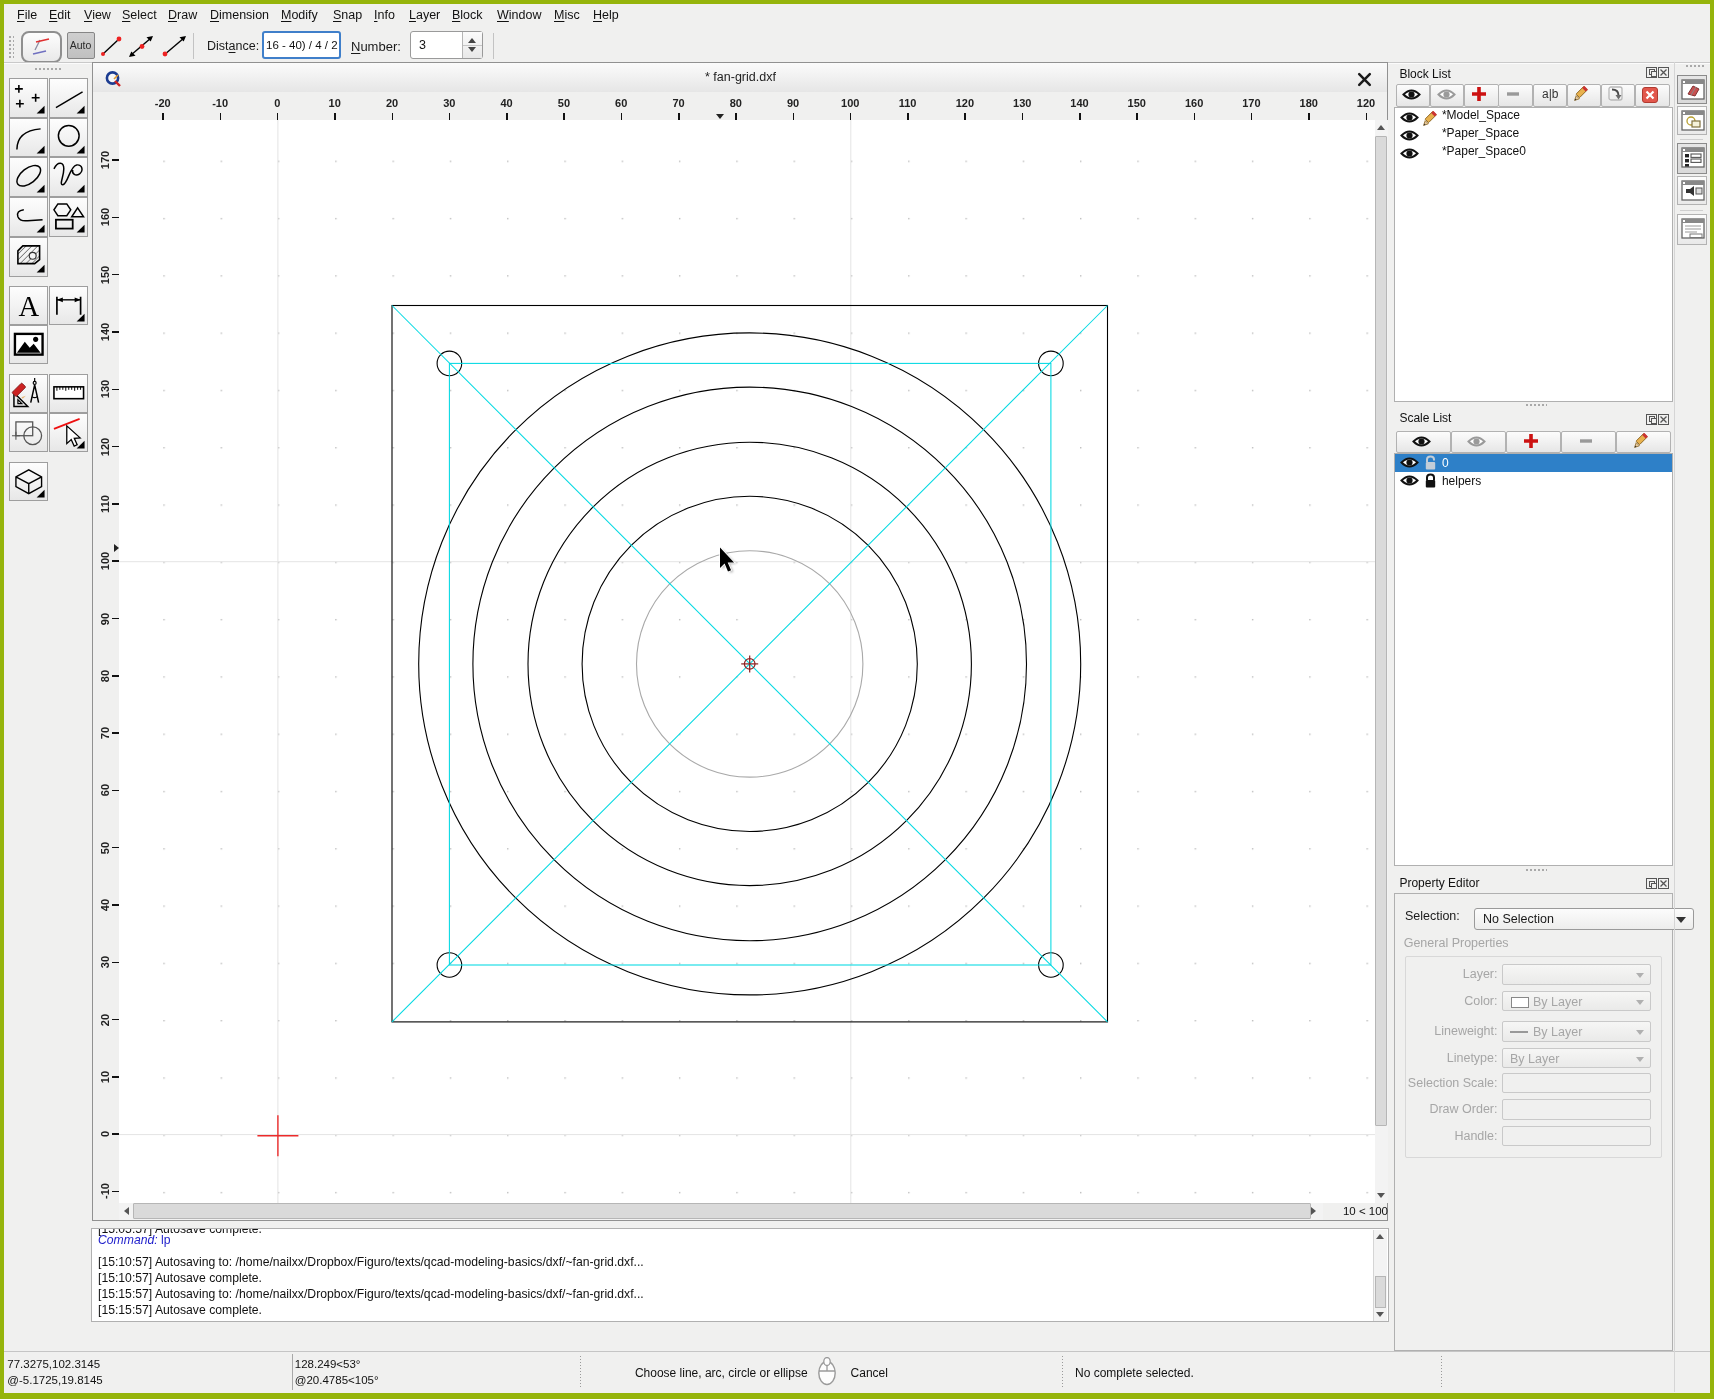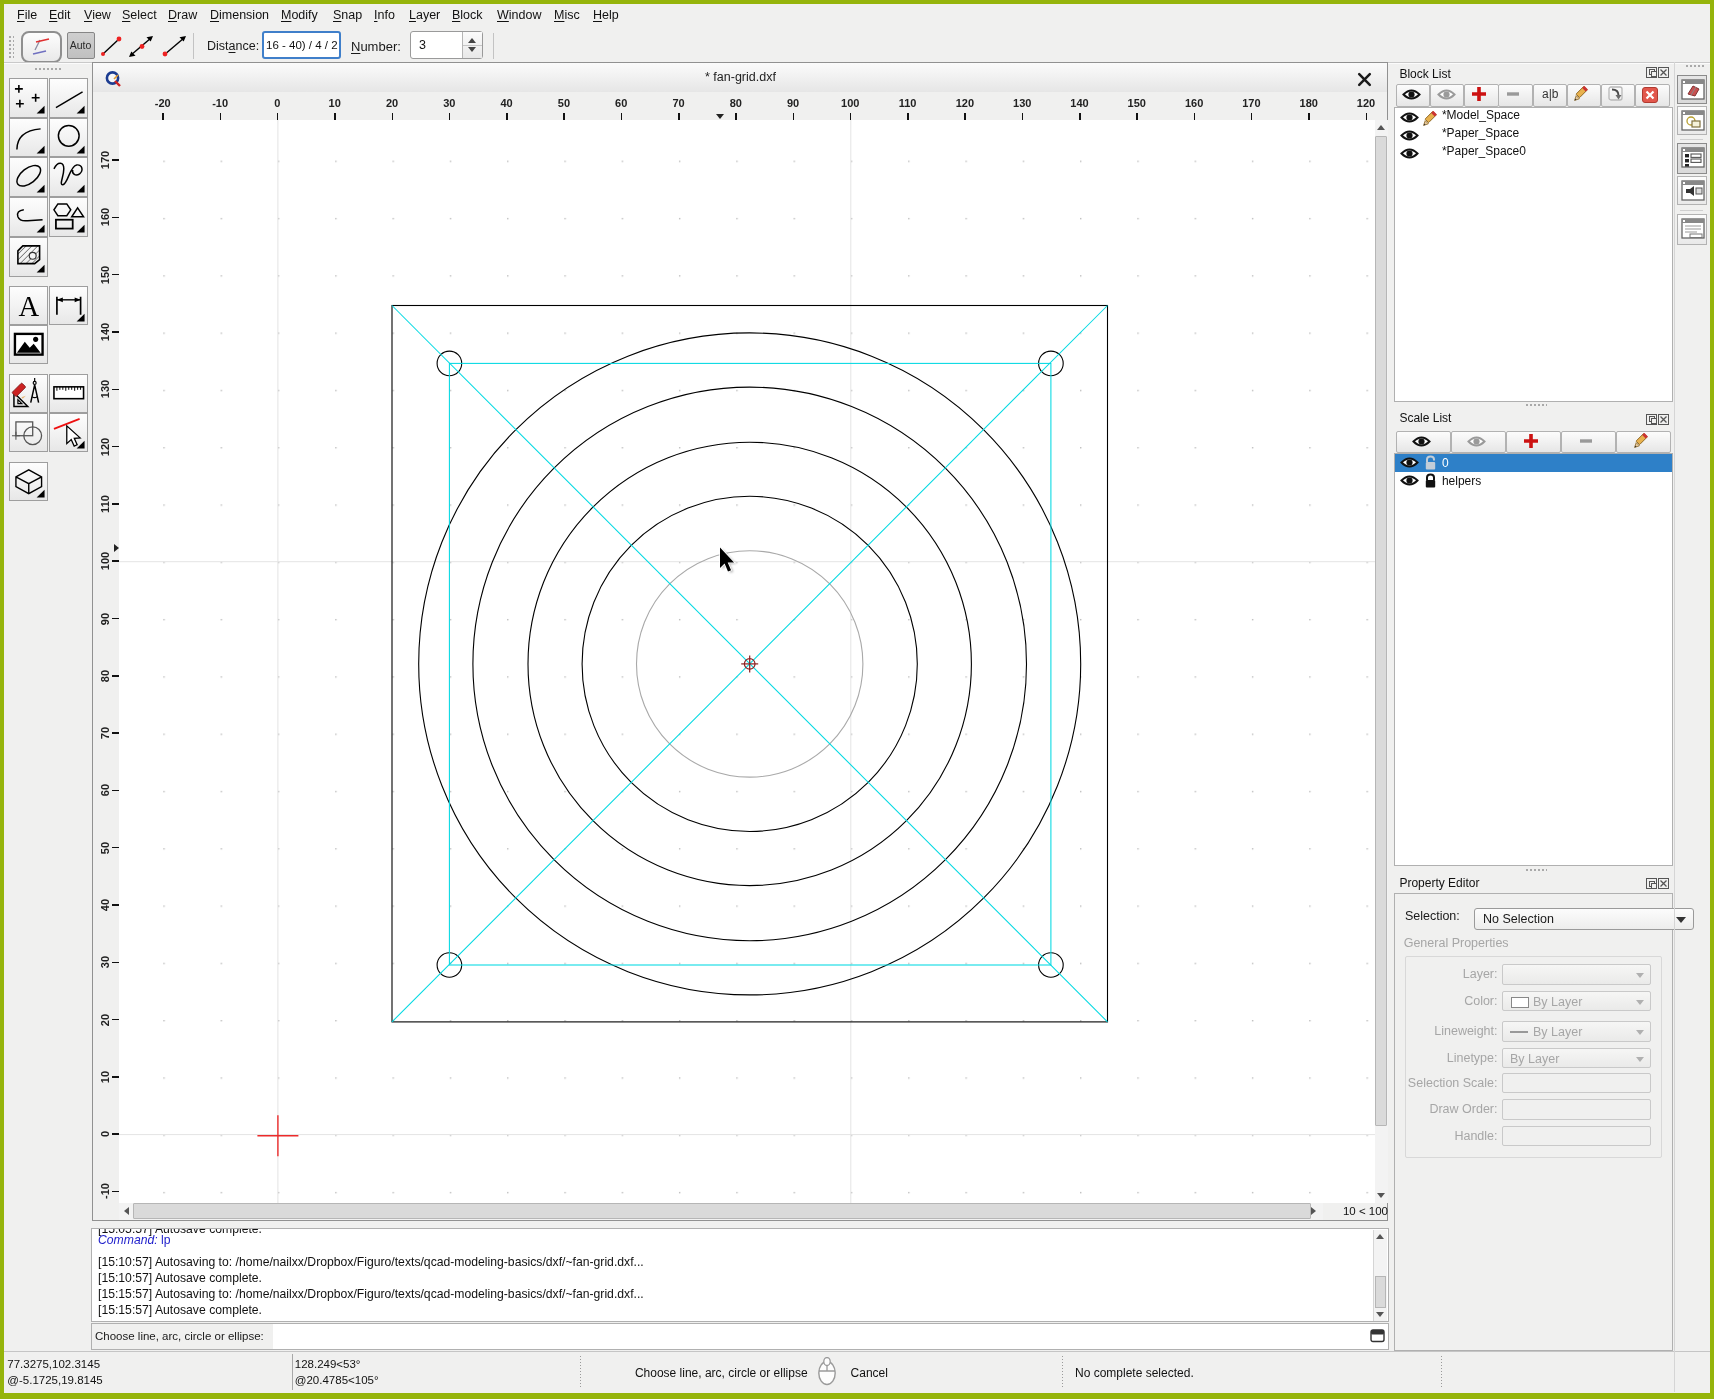--- a/index.html
+++ b/index.html
@@ -331,28 +331,20 @@
 <span class="logline" style="top:25.5px">[15:10:57] Autosaving to: /home/nailxx/Dropbox/Figuro/texts/qcad-modeling-basics/dxf/~fan-grid.dxf...</span>
 <span class="logline" style="top:41.6px">[15:10:57] Autosave complete.</span>
 <span class="logline" style="top:57.7px">[15:15:57] Autosaving to: /home/nailxx/Dropbox/Figuro/texts/qcad-modeling-basics/dxf/~fan-grid.dxf...</span>
 <span class="logline" style="top:73.8px">[15:15:57] Autosave complete.</span>
 <div class="abs" style="right:1px;top:1px;width:13px;height:91.5px;background:#f3f3f3;border-left:1px solid #d5d5d5">
 <div class="arrow" style="left:2px;top:4px;border-left:4px solid transparent;border-right:4px solid transparent;border-bottom:5px solid #555"></div>
 <div class="abs" style="left:0.5px;top:46px;width:11px;height:32px;background:#dadada;border:1px solid #b6b6b6;box-sizing:border-box;"></div>
 <div class="arrow" style="left:2px;top:82px;border-left:4px solid transparent;border-right:4px solid transparent;border-top:5px solid #555"></div>
 </div>
 </div>
-<div class="abs" style="left:87px;top:1318.5px;width:1298px;height:27px;background:#fff;border:1px solid #b0b0b0;box-sizing:border-box;">
-<div class="abs" style="left:0;top:0;width:181px;height:25px;background:#f0f0ef;"></div>
-<span class="txt" style="left:3px;top:6.5px;font-size:11.5px">Choose line, arc, circle or ellipse:</span>
-<svg class="abs" style="right:3px;top:5px" width="15" height="14" viewBox="0 0 15 14">
-<rect x="1" y="1" width="13" height="11.5" rx="2" fill="#fff" stroke="#333" stroke-width="1.4"></rect>
-<rect x="1" y="1" width="13" height="4.5" rx="1.5" fill="#333"></rect>
-</svg>
-</div>
 <div class="abs" style="left:0;top:1346.5px;width:1706px;height:41.5px;background:#f0f0ef;border-top:1px solid #c5c5c5;"></div>
 <span class="sbtxt" style="left:3.3px;top:1353.5px">77.3275,102.3145</span>
 <span class="sbtxt" style="left:3.3px;top:1370.3px">@-5.1725,19.8145</span>
 <div class="abs" style="left:288px;top:1350px;width:1px;height:36px;background:#a8a8a8"></div>
 <span class="sbtxt" style="left:290.8px;top:1353.5px">128.249&lt;53°</span>
 <span class="sbtxt" style="left:290.8px;top:1370.3px">@20.4785&lt;105°</span>
 <div class="dotsep" style="left:576px;top:1352px;height:32px"></div>
 <span class="sbtxt" style="left:630.9px;top:1361.9px;font-size:12px">Choose line, arc, circle or ellipse</span>
 <svg class="abs" style="left:812px;top:1353px" width="22" height="30" viewBox="0 0 22 30">
 <ellipse cx="11" cy="16" rx="8.2" ry="11.5" fill="#fdfdfd" stroke="#9a9a9a" stroke-width="1.4"></ellipse>

